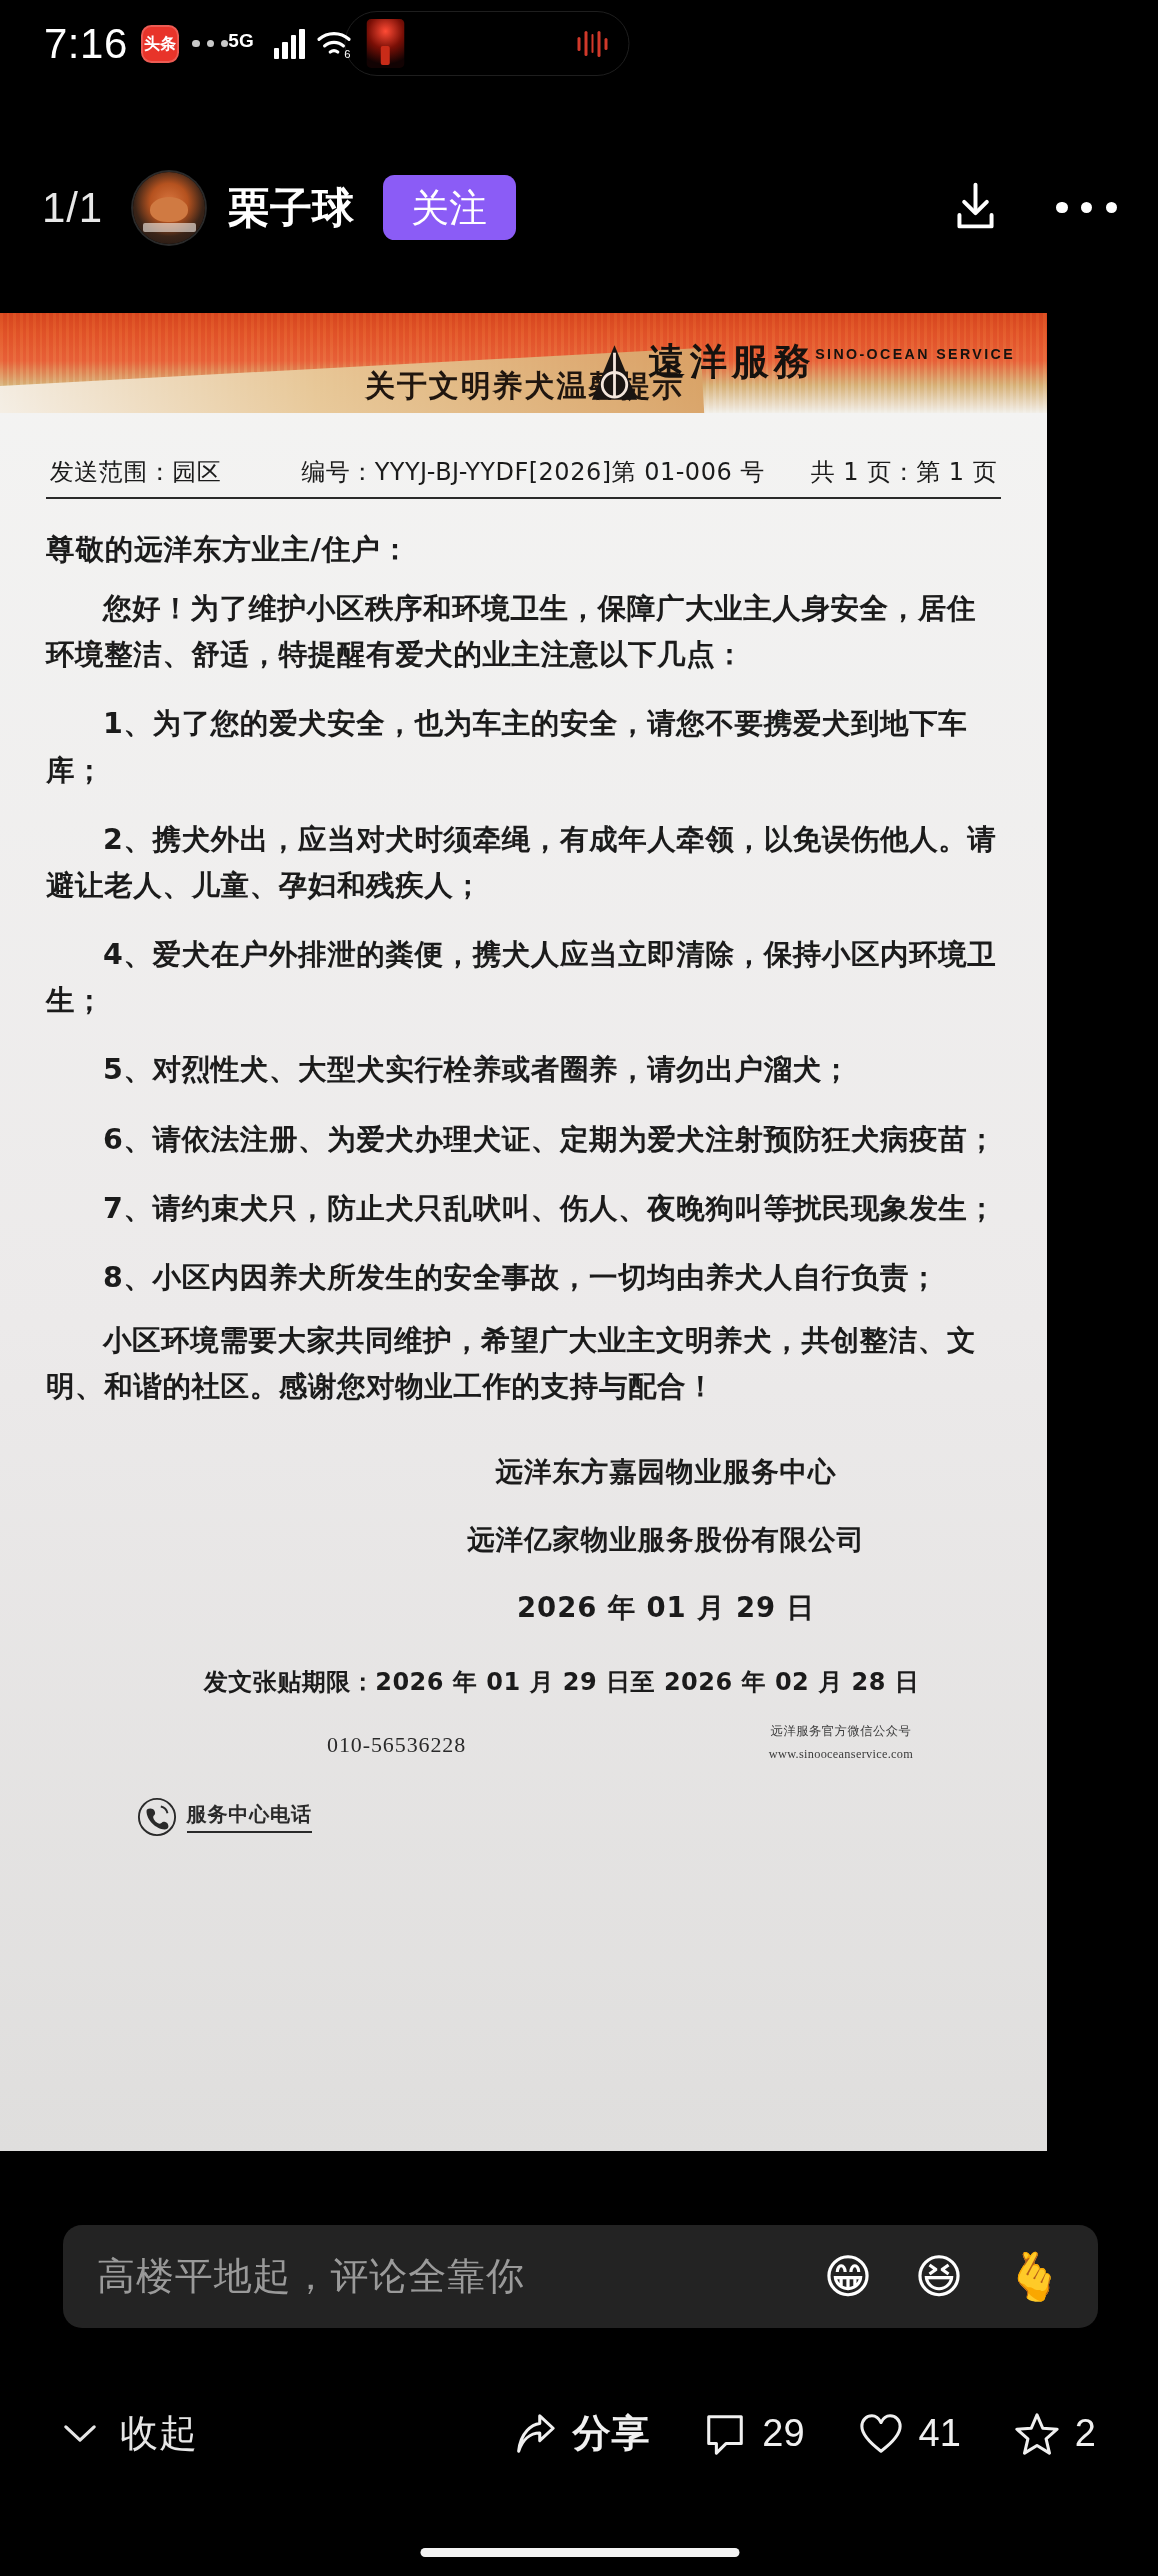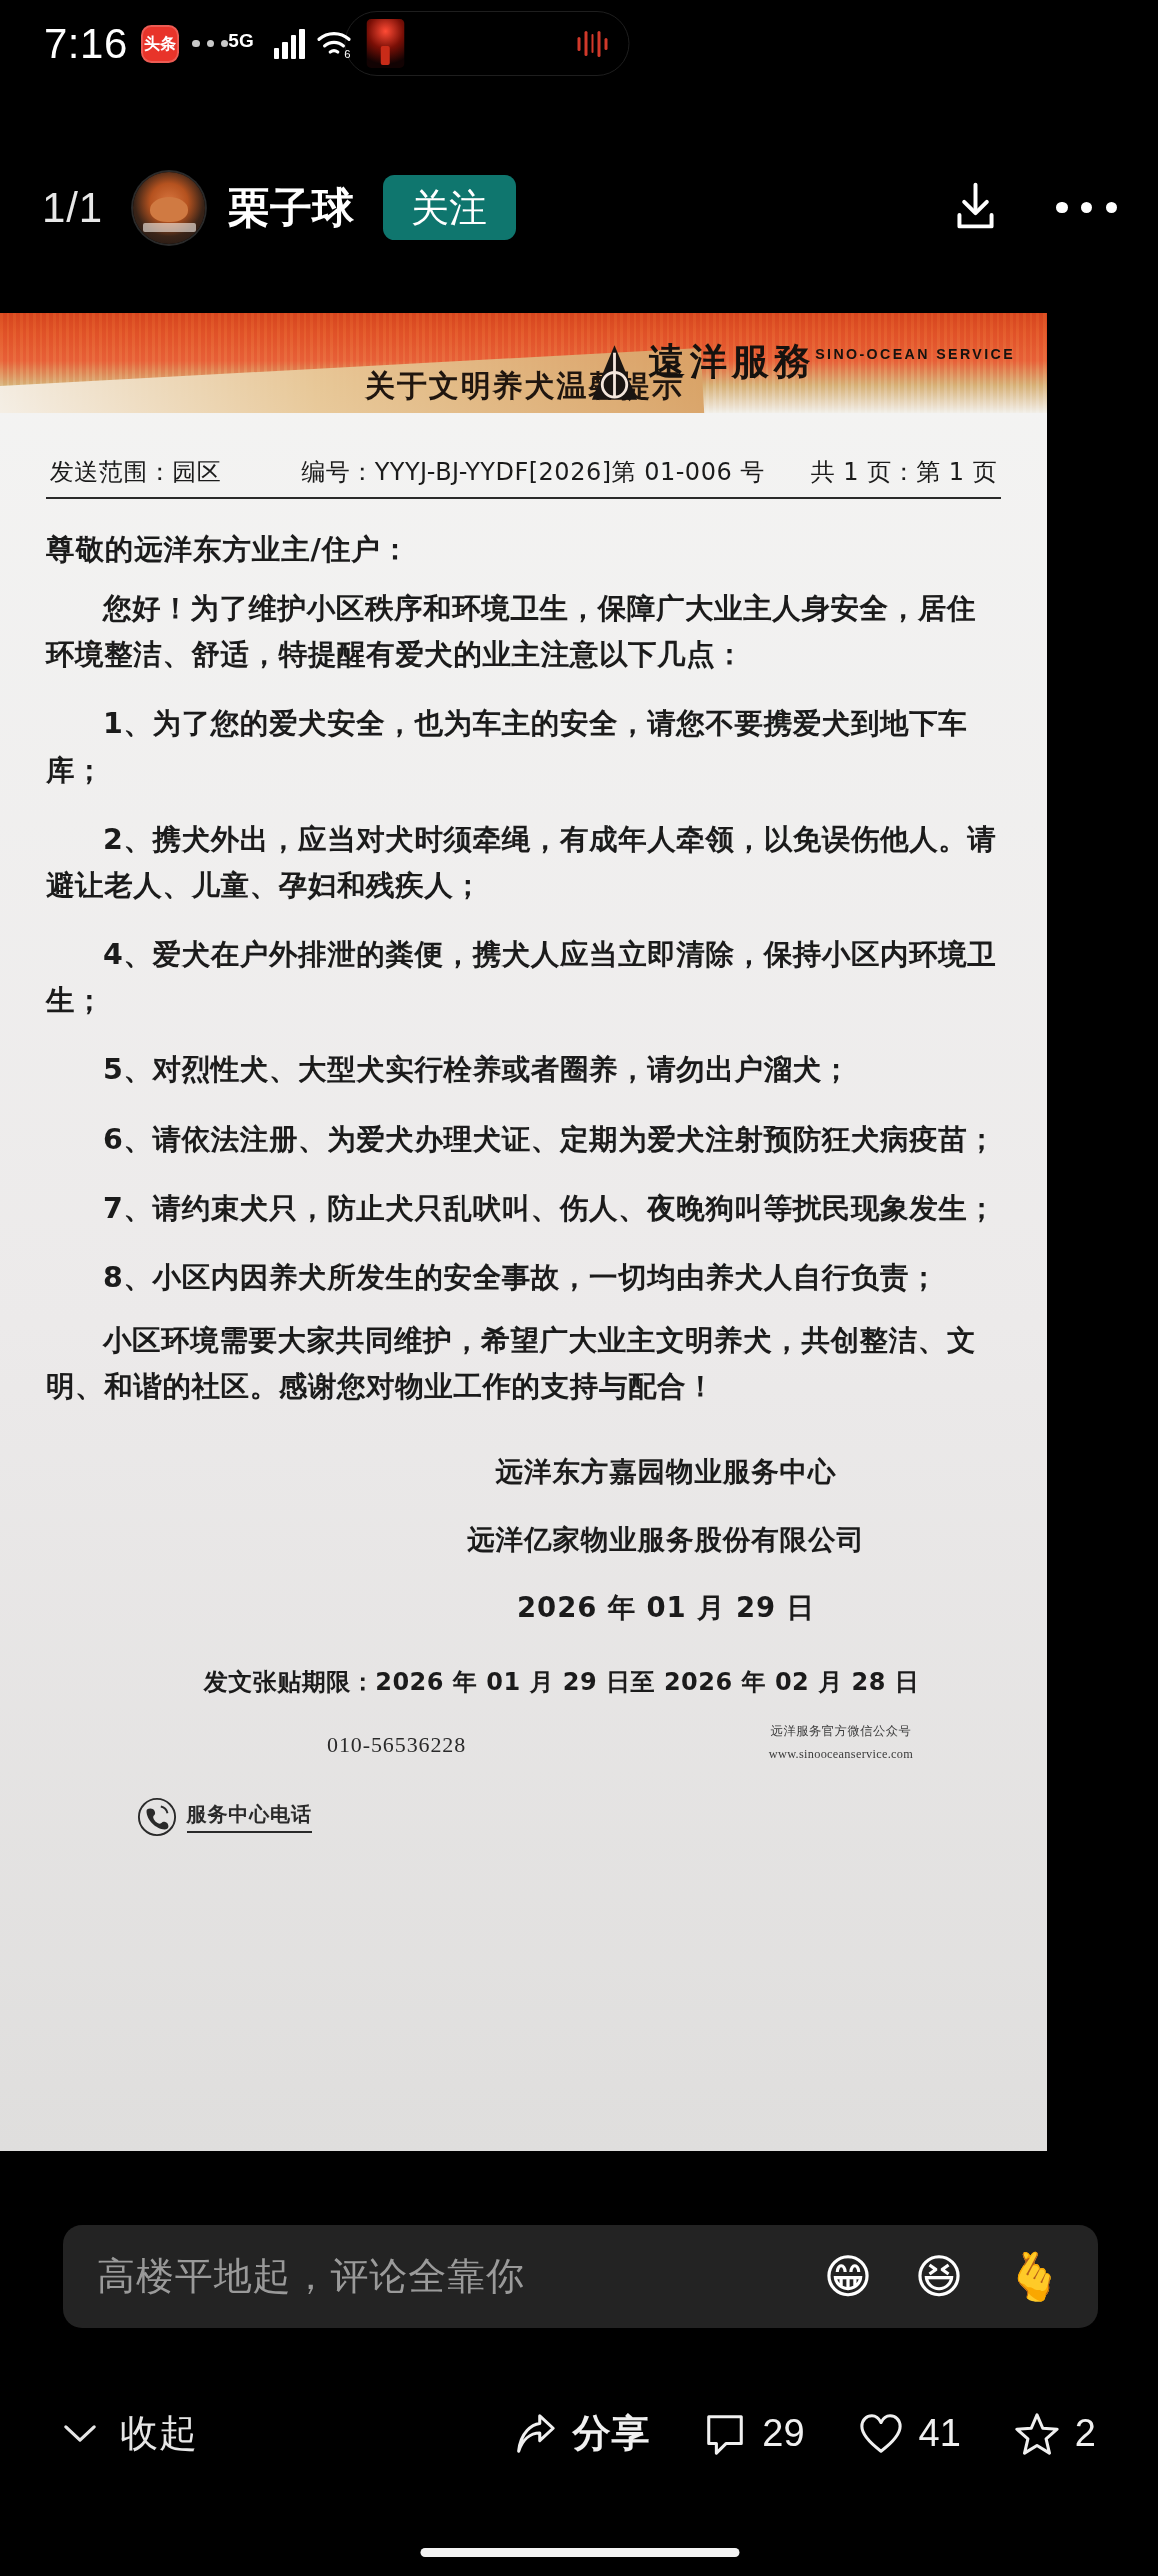--- a/index.html
+++ b/index.html
@@ -86,21 +86,21 @@
   .avatar:before{
     content:""; position:absolute; left:17px; top:25px; width:38px; height:25px;
     background:#d07a42; border-radius:50% 50% 45% 45%;
   }
   .avatar:after{
     content:""; position:absolute; left:9.5px; bottom:11.4px; width:53px; height:9.5px;
     background:#efe7df; opacity:.65; border-radius:1.9px;
   }
   .uname{ font-size:42px; font-weight:700; color:#fff; margin-right:28.5px; white-space:nowrap; }
   .followbtn{
-    background:#0f766e; border:none; color:#fff; font-size:38px; font-weight:500;
+    background:#8b5cf6; border:none; color:#fff; font-size:38px; font-weight:500;
     padding:13.3px 28.5px; border-radius:11.4px; font-family:inherit; line-height:1;
   }
   .head-right{ margin-left:auto; display:flex; align-items:center; gap:55px; }
   .dl-icon{ width:51px; height:53px; position:relative; }
   .more-dots{ display:flex; gap:13.3px; }
   .more-dots i{ width:11.4px; height:11.4px; border-radius:50%; background:#fff; display:block; }
 
   
   .doc{
     position:absolute; left:0; top:313px; width:1047px; height:1838px;

